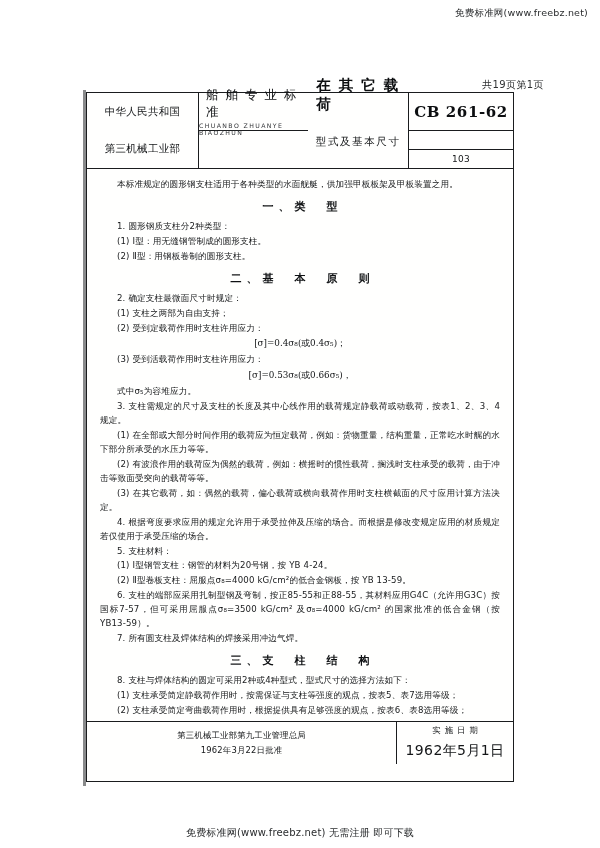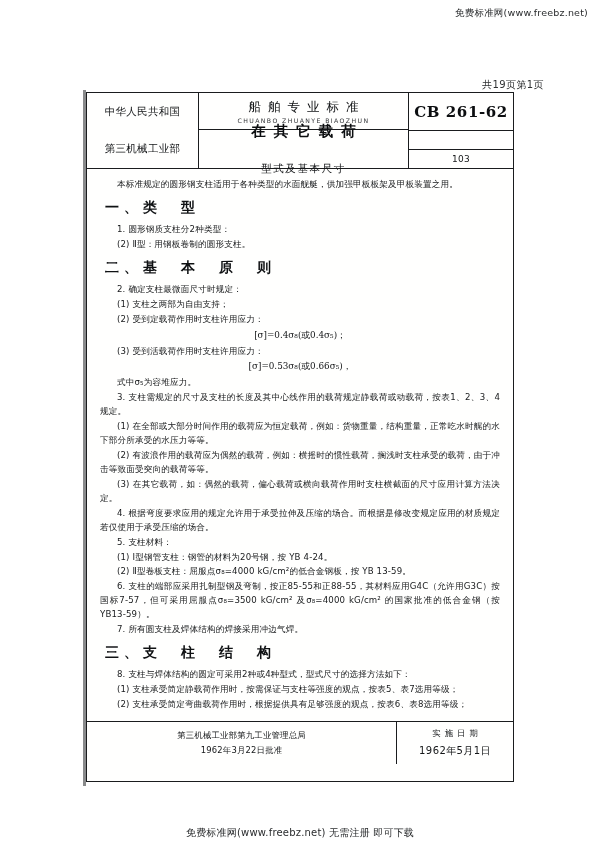--- a/index.html
+++ b/index.html
@@ -55,21 +55,21 @@
     display:flex;flex-direction:column;
     box-sizing:border-box;
     text-align:right;
   }
   .mh-left .cell{
     flex:1;display:flex;align-items:center;justify-content:center;
     font-size:10.5px;letter-spacing:.3px;white-space:nowrap;
     color:#17191b;
   }
   .mh-mid{
-    flex:1;display:flex;flex-direction:column;
+    flex:1;display:flex;flex-direction:row;
     border-right:1.4px solid #1d1f21;
     box-sizing:border-box;
     justify-content:center;
   }
   .mh-mid .band{
     height:38px;border-bottom:1.4px solid #1d1f21;
     display:flex;flex-direction:column;align-items:center;justify-content:center;
     box-sizing:border-box;
   }
   .mh-mid .band:last-child{border-bottom:none;}
@@ -100,21 +100,21 @@
     border-bottom:1.4px solid #1d1f21;
     overflow:hidden;
   }
   .p{
     font-size:8.6px;line-height:1.62;
     color:#1a1c1e;letter-spacing:.15px;
     margin:0 0 1px 0;text-align:justify;
   }
   .p.ind1{text-indent:17px;}
   .sec{
-    text-align:left;font-size:14px;font-weight:700;
+    text-align:center;font-size:11px;font-weight:700;
     letter-spacing:5px;margin:7px 0 6px 0;color:#121416;
     padding-left:5px;
   }
   .formula{
     text-align:center;font-size:8.8px;margin:3px 0 3px 0;
     font-family:"DejaVu Serif","Liberation Serif",serif;color:#16181a;
   }
 
   
   .footer{
@@ -122,21 +122,21 @@
   }
   .f-cell{
     display:flex;flex-direction:column;align-items:center;justify-content:center;
     font-size:8.4px;line-height:1.8;color:#17191b;
     box-sizing:border-box;letter-spacing:.2px;text-align:center;
   }
   .f-left{width:154px;flex:0 0 154px;border-right:1.4px solid #1d1f21;}
   .f-mid{flex:1;border-right:1.4px solid #1d1f21;}
   .f-right{width:116px;flex:0 0 116px;}
   .f-right .lbl{letter-spacing:4px;padding-left:4px;}
-  .f-right .val{font-size:10px;letter-spacing:.4px;}
+  .f-right .val{font-size:14px;letter-spacing:.4px;}
   .f-left .l2{letter-spacing:10px;padding-left:10px;}
 </style>
 </head>
 <body>
 
 <div class="wm-top">免费标准网(www.freebz.net)</div>
 <div class="page-mark">共19页第1页</div>
 
 <div class="sheet">
 
@@ -160,20 +160,21 @@
       <div class="blank"></div>
       <div class="pageno">103</div>
     </div>
   </div>
 
   <div class="body">
     <p class="p ind1">本标准规定的圆形钢支柱适用于各种类型的水面舰艇，供加强甲板板架及甲板装置之用。</p>
 
     <div class="sec">一、类　型</div>
     <p class="p ind1">1. 圆形钢质支柱分2种类型：</p>
+    <p class="p ind1">(1) Ⅰ型：用无缝钢管制成的圆形支柱。</p>
     <p class="p ind1">(2) Ⅱ型：用钢板卷制的圆形支柱。</p>
 
     <div class="sec">二、基　本　原　则</div>
     <p class="p ind1">2. 确定支柱最微面尺寸时规定：</p>
     <p class="p ind1">(1) 支柱之两部为自由支持；</p>
     <p class="p ind1">(2) 受到定载荷作用时支柱许用应力：</p>
     <div class="formula">[σ]=0.4σ₈(或0.4σ₅)；</div>
     <p class="p ind1">(3) 受到活载荷作用时支柱许用应力：</p>
     <div class="formula">[σ]=0.53σ₈(或0.66σ₅)，</div>
     <p class="p ind1">式中σ₅为容堆应力。</p>

